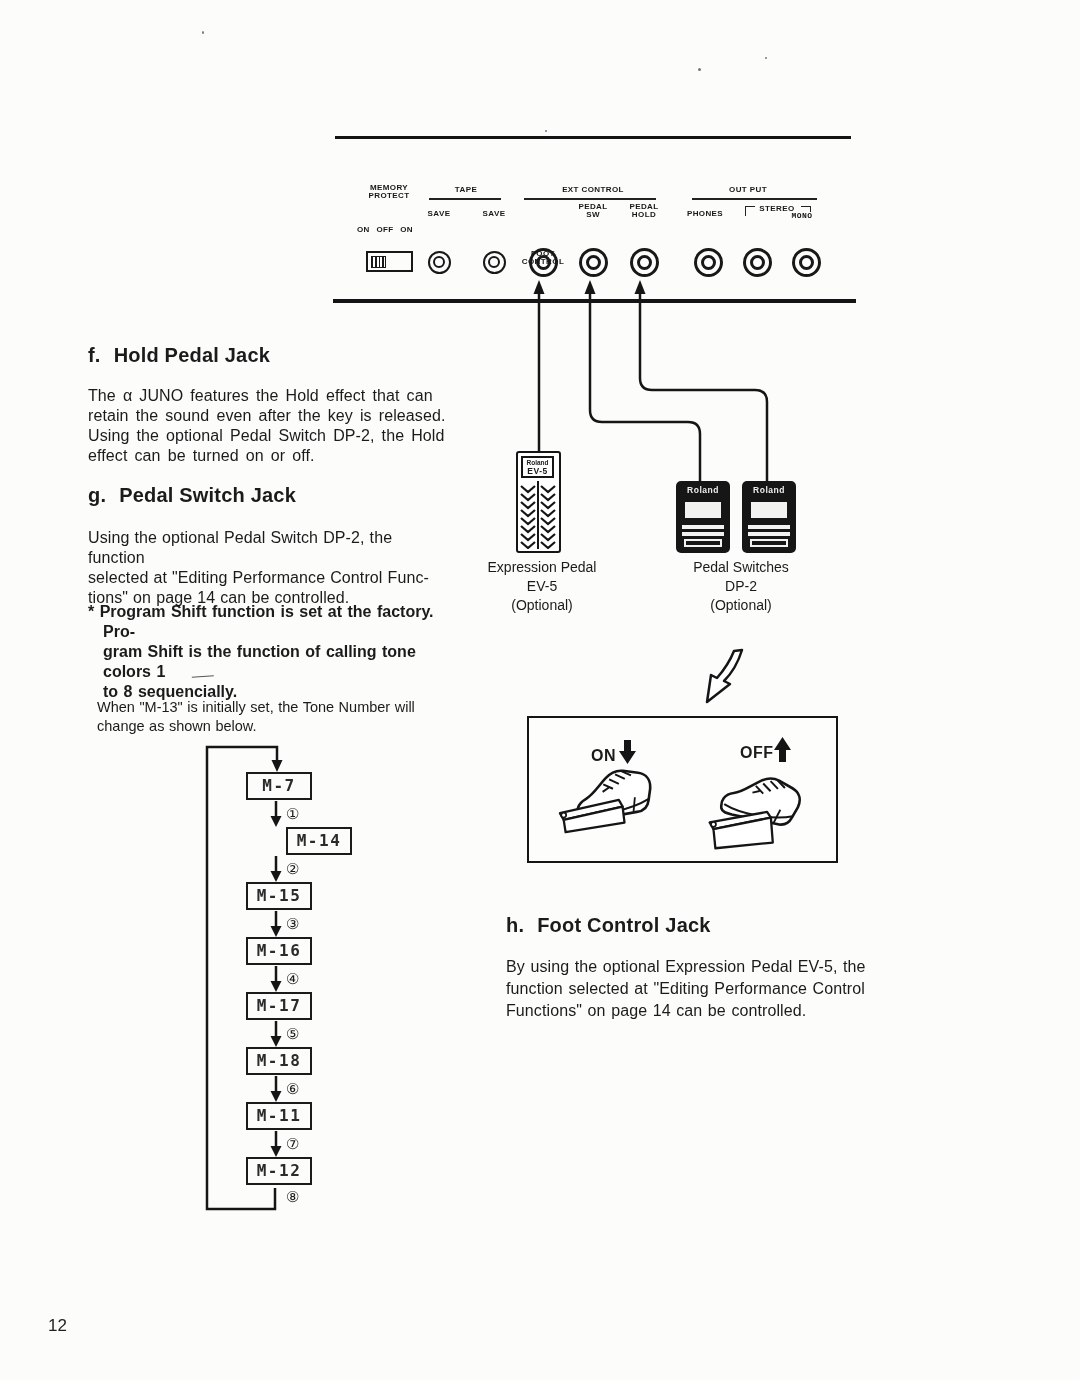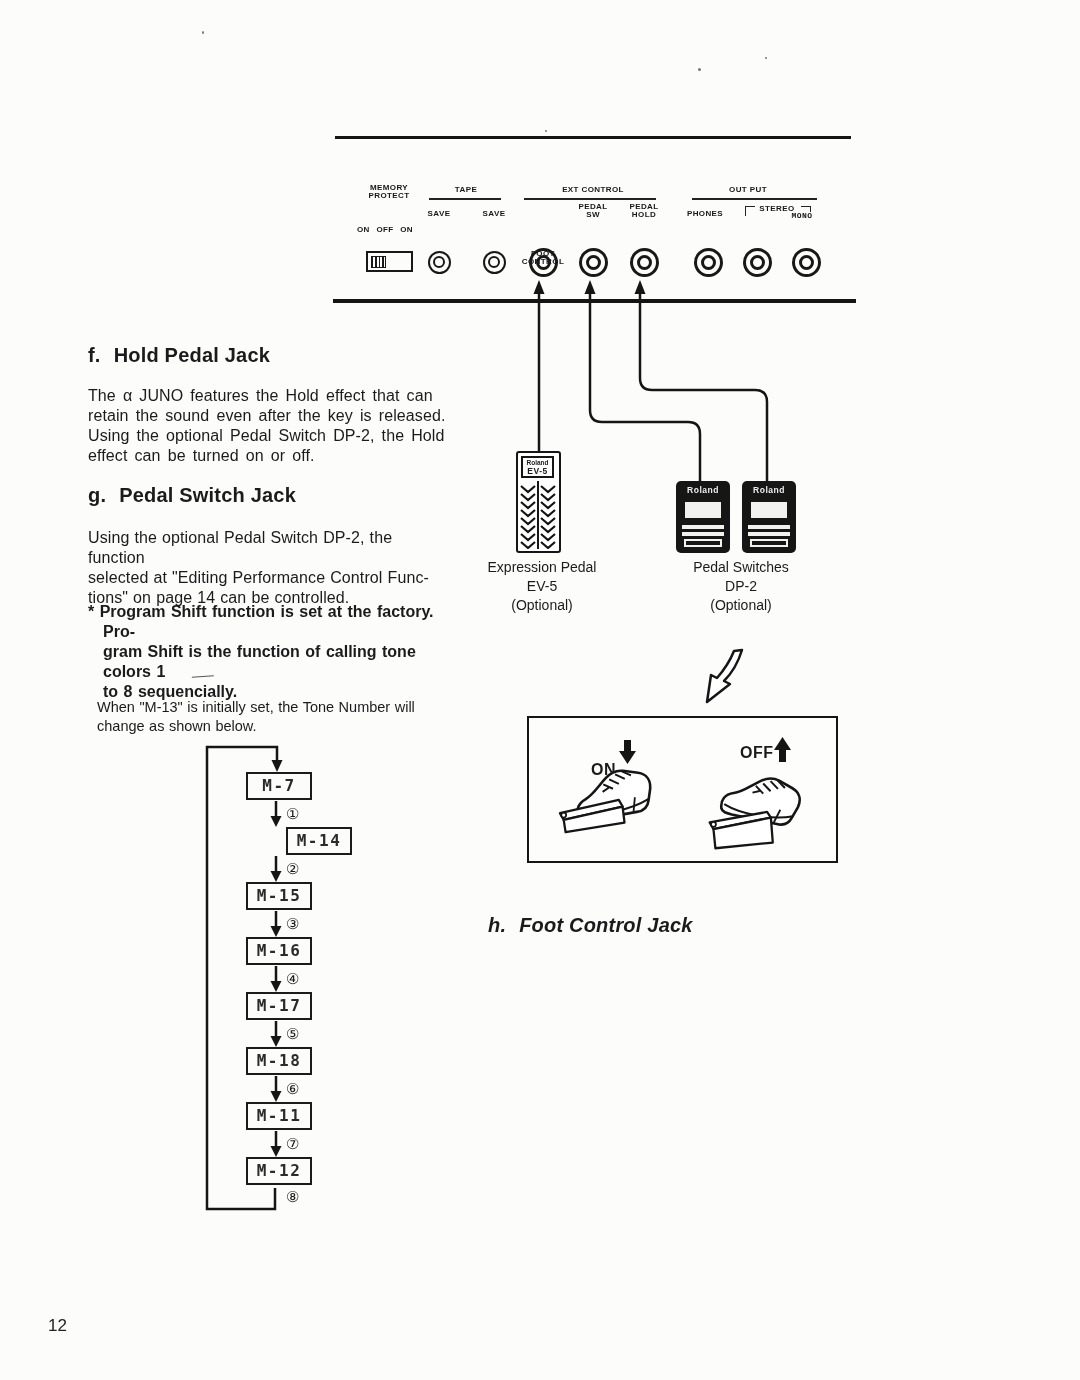--- a/index.html
+++ b/index.html
@@ -241,21 +241,21 @@
     <div>Pedal Switches</div>
     <div>DP-2</div>
     <div>(Optional)</div>
   </div>
 
   <svg class="abs" style="left:698px;top:648px;" width="52" height="58" viewBox="0 0 52 58">
     <path d="M44,2 C40,15 34,25 26,33 L32,36 L9,54 L13,27 L19,30 C26,22 32,13 36,3 Z" fill="#fff" stroke="#151515" stroke-width="2.5" stroke-linejoin="round"></path>
   </svg>
 
   <div id="demo-box">
-    <span class="onoff" style="left:62px;top:43px;">ON</span>
+    <span class="onoff" style="left:62px;top:29px;">ON</span>
     <svg style="position:absolute;left:90px;top:22px;" width="17" height="25" viewBox="0 0 17 25">
       <path d="M5,0 h7 v11 h5 l-8.5,13 L0,11 h5 z" fill="#151515"></path>
     </svg>
     <span class="onoff" style="left:211px;top:26px;">OFF</span>
     <svg style="position:absolute;left:245px;top:19px;" width="17" height="25" viewBox="0 0 17 25">
       <path d="M8.5,0 L17,13 h-5 v12 h-7 V13 H0 z" fill="#151515"></path>
     </svg>
 
     <svg style="position:absolute;left:42px;top:44px;transform:rotate(-8deg);" width="92" height="64" viewBox="0 0 110 78">
       <path d="M6,62 C2,52 6,44 16,40 C26,36 34,26 44,18 C50,13 58,10 66,12 L84,17 C94,20 98,28 96,38 L92,52 C90,60 84,64 76,64 L20,66 C13,66 8,66 6,62 Z" fill="#fff" stroke="#151515" stroke-width="3.2" stroke-linejoin="round"></path>
@@ -275,23 +275,26 @@
       <path d="M72,63 L76,46" fill="none" stroke="#151515" stroke-width="2.2"></path>
       <path d="M40,25 L51,32 M48,20 L59,27 M56,15 L67,22 M64,12 L75,19 M46,30 L38,34" fill="none" stroke="#151515" stroke-width="2.4"></path>
     </svg>
     <svg style="position:absolute;left:178px;top:92px;" width="78" height="44" viewBox="0 0 80 46">
       <polygon points="2,13 62,2 66,8 6,20" fill="#fff" stroke="#151515" stroke-width="2.4" stroke-linejoin="round"></polygon>
       <polygon points="6,20 66,8 68,34 8,40" fill="#fff" stroke="#151515" stroke-width="2.4" stroke-linejoin="round"></polygon>
       <circle cx="6" cy="15" r="2.6" fill="#fff" stroke="#151515" stroke-width="1.8"></circle>
     </svg>
   </div>
 
-  <div class="heading" style="left:488px;top:914px;font-style:italic;">
+  <div class="heading" style="left:506px;top:914px;">
     <span>h.</span><span class="ht">Foot Control Jack</span>
   </div>
+  <div class="body bodyh" style="left:506px;top:956px;width:372px;word-spacing:1px;">By using the optional Expression Pedal EV-5, the
+function selected at "Editing Performance Control
+Functions" on page 14 can be controlled.</div>
 
   <div id="pgnum">12</div>
   <div class="speck" style="left:202px;top:31px;width:2px;height:3px;"></div>
   <div class="speck" style="left:698px;top:68px;width:3px;height:3px;"></div>
   <div class="speck" style="left:765px;top:57px;width:2px;height:2px;"></div>
   <div class="speck" style="left:545px;top:130px;width:2px;height:2px;"></div>
 
 </div>
 
 </body></html>

